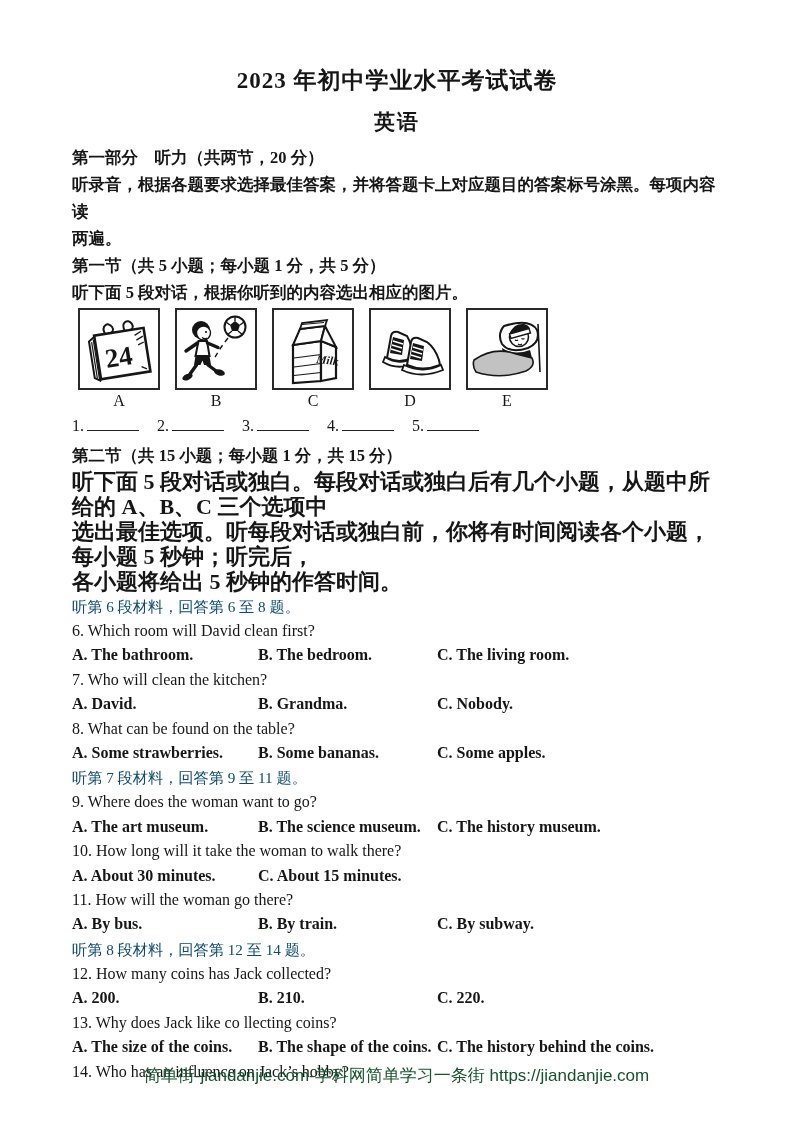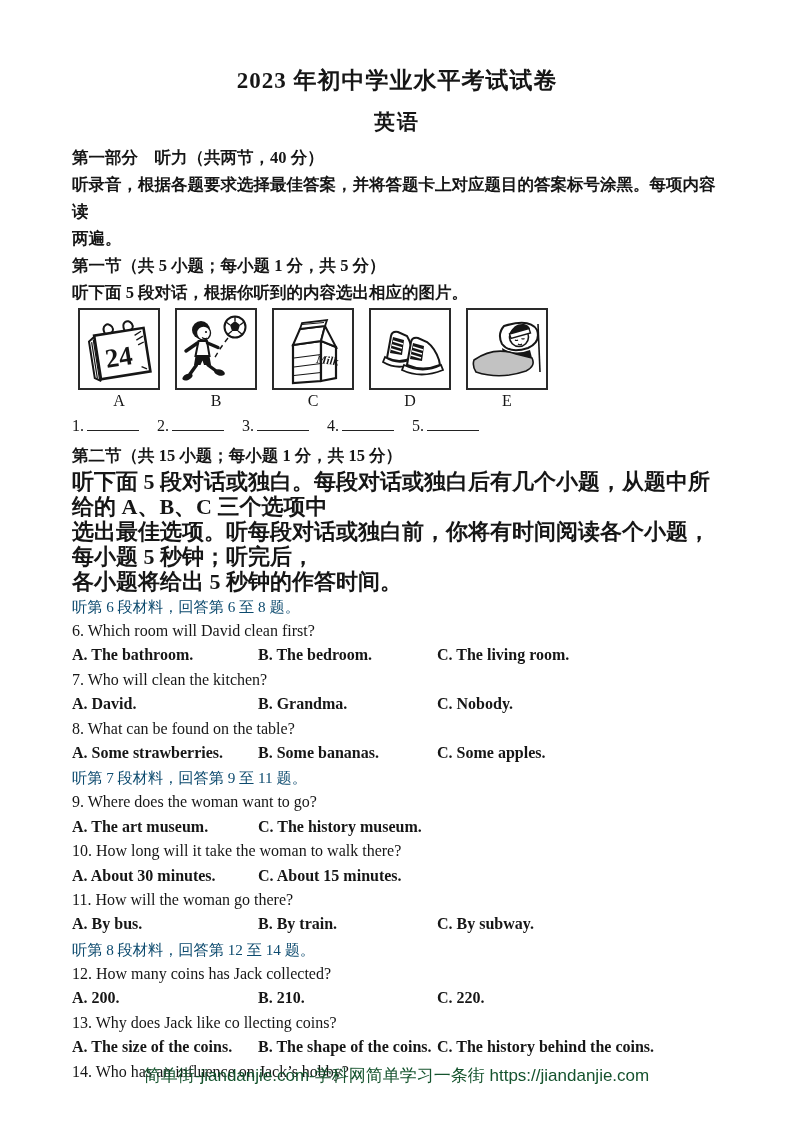--- a/index.html
+++ b/index.html
@@ -31,21 +31,21 @@
 </style>
 </head>
 <body>
 
 <div class="page">
   <div class="content">
 
     <h1 class="title">2023 年初中学业水平考试试卷</h1>
     <h2 class="subtitle">英语</h2>
 
-    <p class="cnb cnb-first">第一部分　听力（共两节，40 分）</p>
+    <p class="cnb cnb-first">第一部分　听力（共两节，20 分）</p>
     <div>
       <p class="cnb">听录音，根据各题要求选择最佳答案，并将答题卡上对应题目的答案标号涂黑。每项内容读</p>
       <p class="cnb">两遍。</p>
     </div>
 
     <p class="cnb">第一节（共 5 小题；每小题 1 分，共 5 分）</p>
     <p class="cnb">听下面 5 段对话，根据你听到的内容选出相应的图片。</p>
 
     <div class="pics">
 
@@ -180,20 +180,21 @@
         <span class="opt-b">B. Some bananas.</span>
         <span class="opt-c">C. Some apples.</span>
       </div>
     </div>
 
     <div>
       <p class="intro">听第 7 段材料，回答第 9 至 11 题。</p>
       <p class="en">9. Where does the woman want to go?</p>
       <div class="opts en">
         <span class="opt-a">A. The art museum.</span>
+        <span class="opt-b">B. The science museum.</span>
         <span class="opt-c">C. The history museum.</span>
       </div>
       <p class="en">10. How long will it take the woman to walk there?</p>
       <div class="opts en">
         <span class="opt-a">A. About 30 minutes.</span>
         <span class="opt-c">C. About 15 minutes.</span>
       </div>
       <p class="en">11. How will the woman go there?</p>
       <div class="opts en">
         <span class="opt-a">A. By bus.</span>

